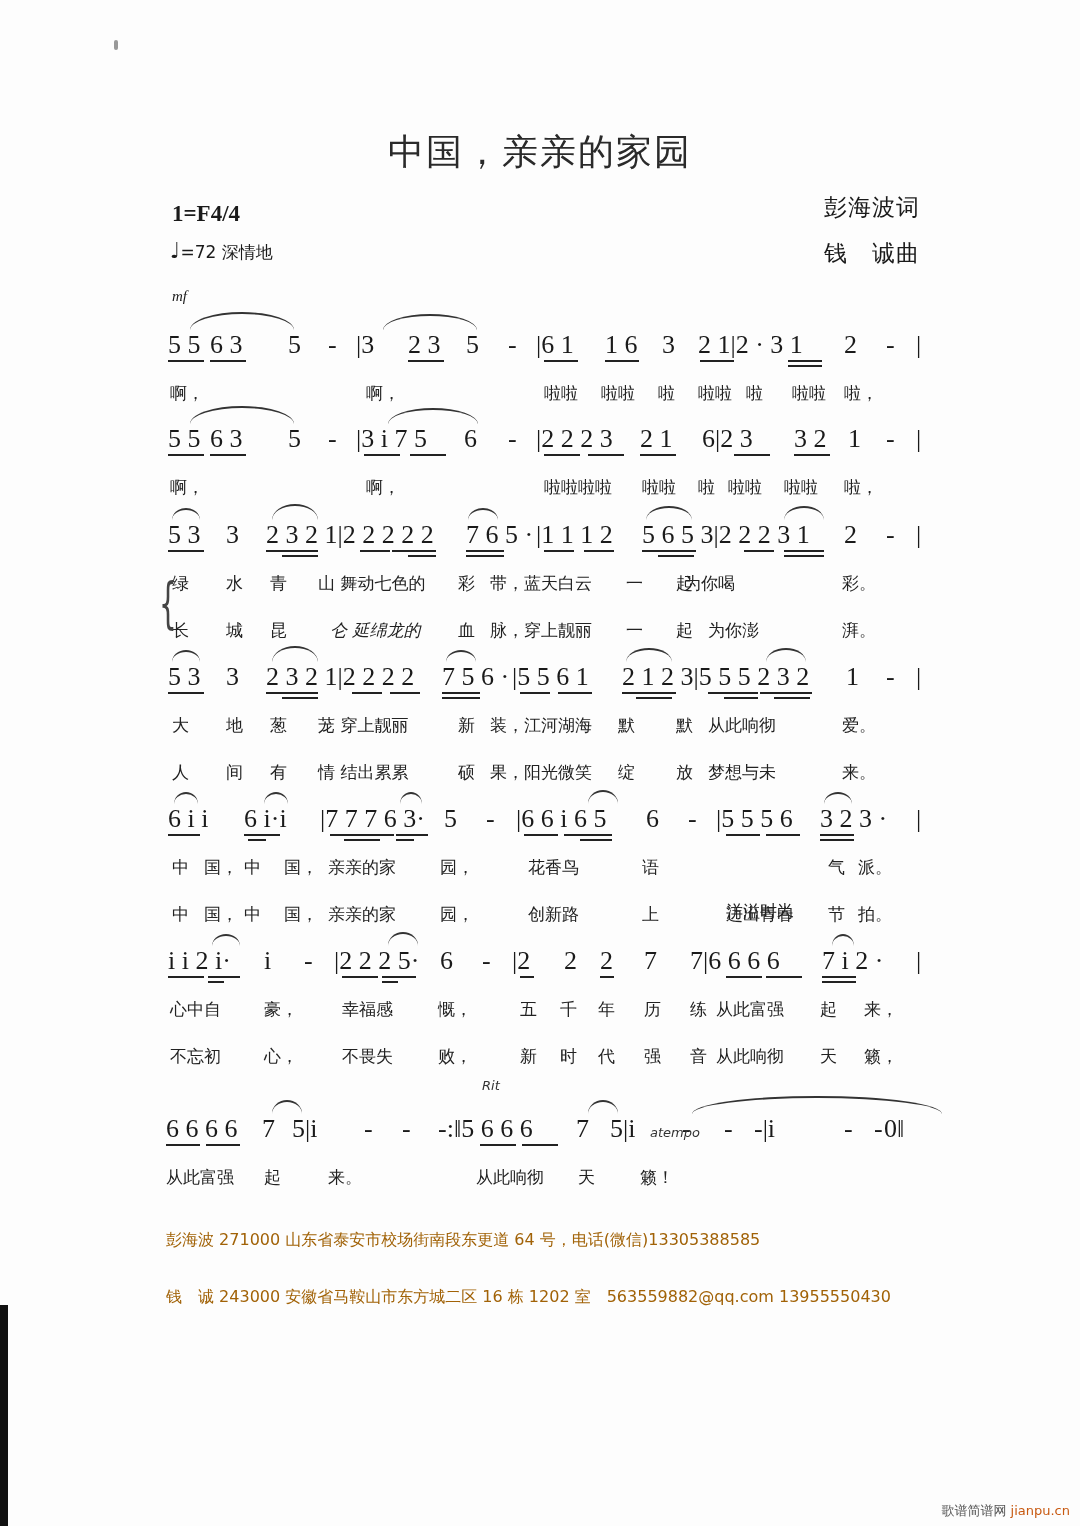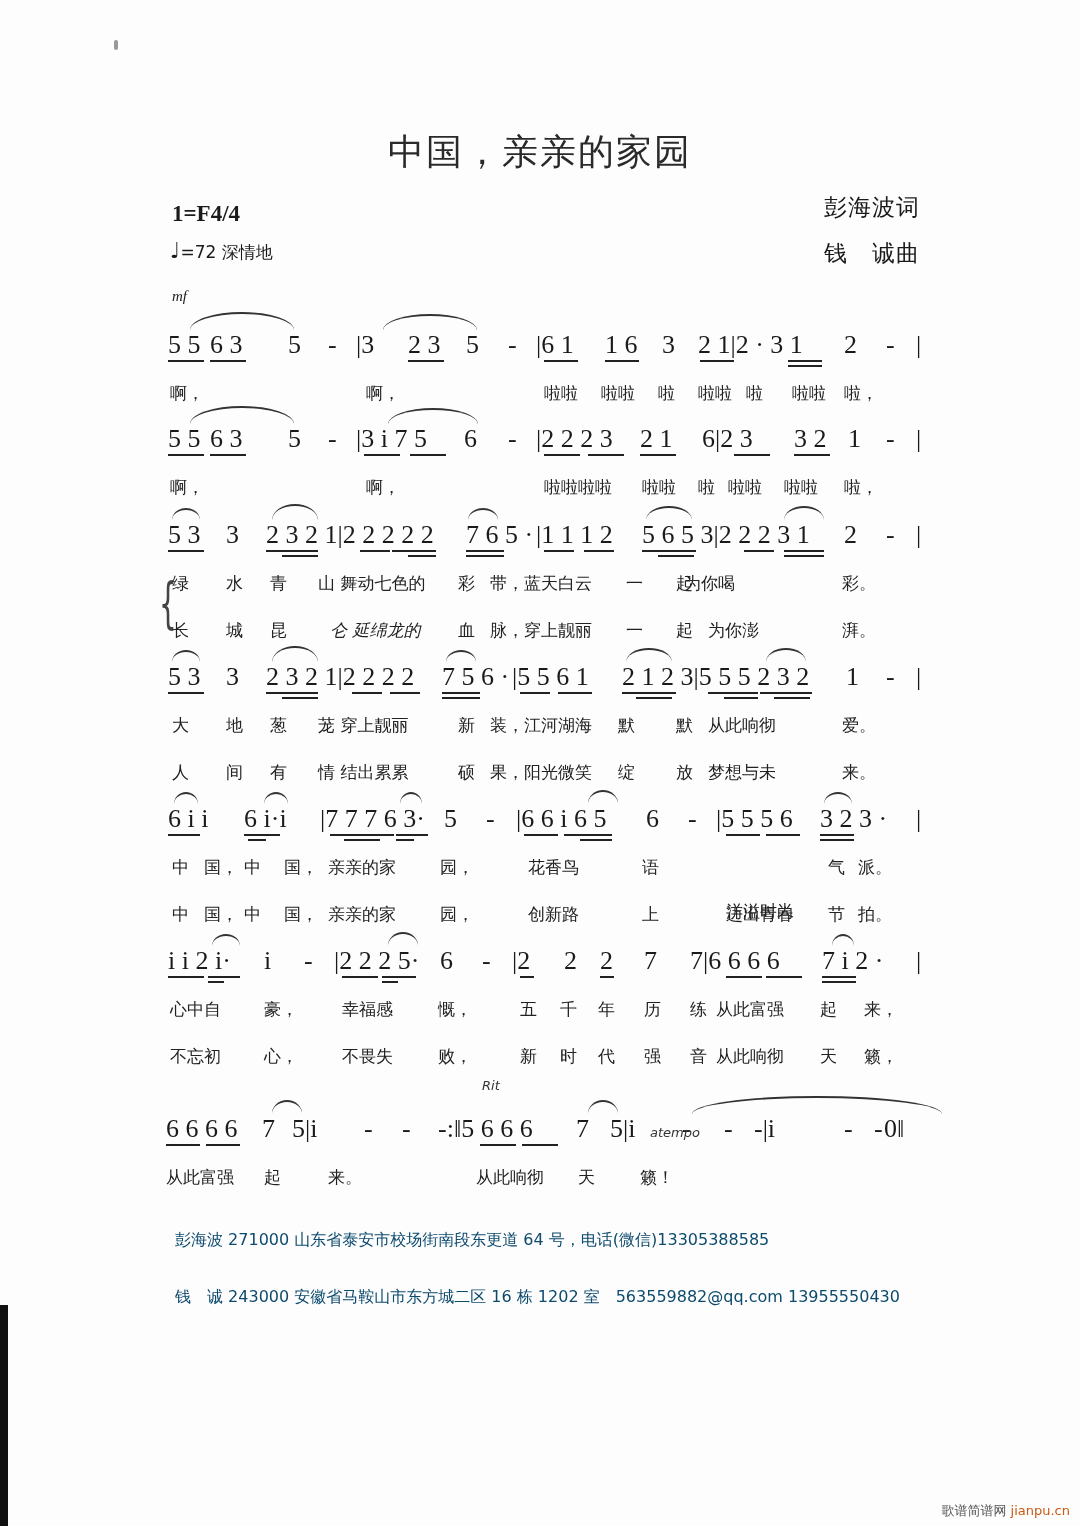--- a/index.html
+++ b/index.html
@@ -15,21 +15,21 @@
   .composer { right:160px; top:238px; font-size:23px; font-family:"DejaVu Sans",sans-serif; letter-spacing:1px; }
   .dyn { left:172px; top:288px; font-size:15px; font-style:italic; font-family:"Liberation Serif",serif; }
   .staff { left:168px; width:760px; height:32px; }
   .staff .n { position:absolute; top:0; font-size:26px; white-space:pre; font-family:"Liberation Serif",serif; }
   .ul { position:absolute; height:2px; background:#222; }
   .slur { position:absolute; border-top:2px solid #333; border-radius:50% 50% 0 0 / 100% 100% 0 0; }
   .lyric { left:168px; width:760px; height:24px; }
   .lyric span { position:absolute; top:0; font-size:17px; font-family:"DejaVu Sans",sans-serif; white-space:pre; color:#222; }
   .brace { left:150px; top:570px; font-size:56px; font-family:"DejaVu Sans",sans-serif; color:#444; transform:scaleX(0.5); }
   .mark { font-size:13px; font-style:italic; font-family:"DejaVu Sans",sans-serif; color:#333; }
-  .contact { left:166px; font-size:16px; font-family:"DejaVu Sans",sans-serif; color:#0c4a6e;margin-left:9px; }
+  .contact { left:166px; font-size:16px; font-family:"DejaVu Sans",sans-serif; color:#a16207; }
   .wm { right:10px; bottom:6px; font-size:13px; font-family:"DejaVu Sans",sans-serif; color:#555; }
   .wm b { color:#c85a12; font-weight:normal; }
   .edge { left:0; top:1305px; width:8px; height:221px; background:#111; }
   .speck { left:114px; top:40px; width:4px; height:10px; background:#999; border-radius:2px; }
 </style>
 </head>
 <body>
 
 <div class="abs speck"></div>
 <div class="abs edge"></div>

